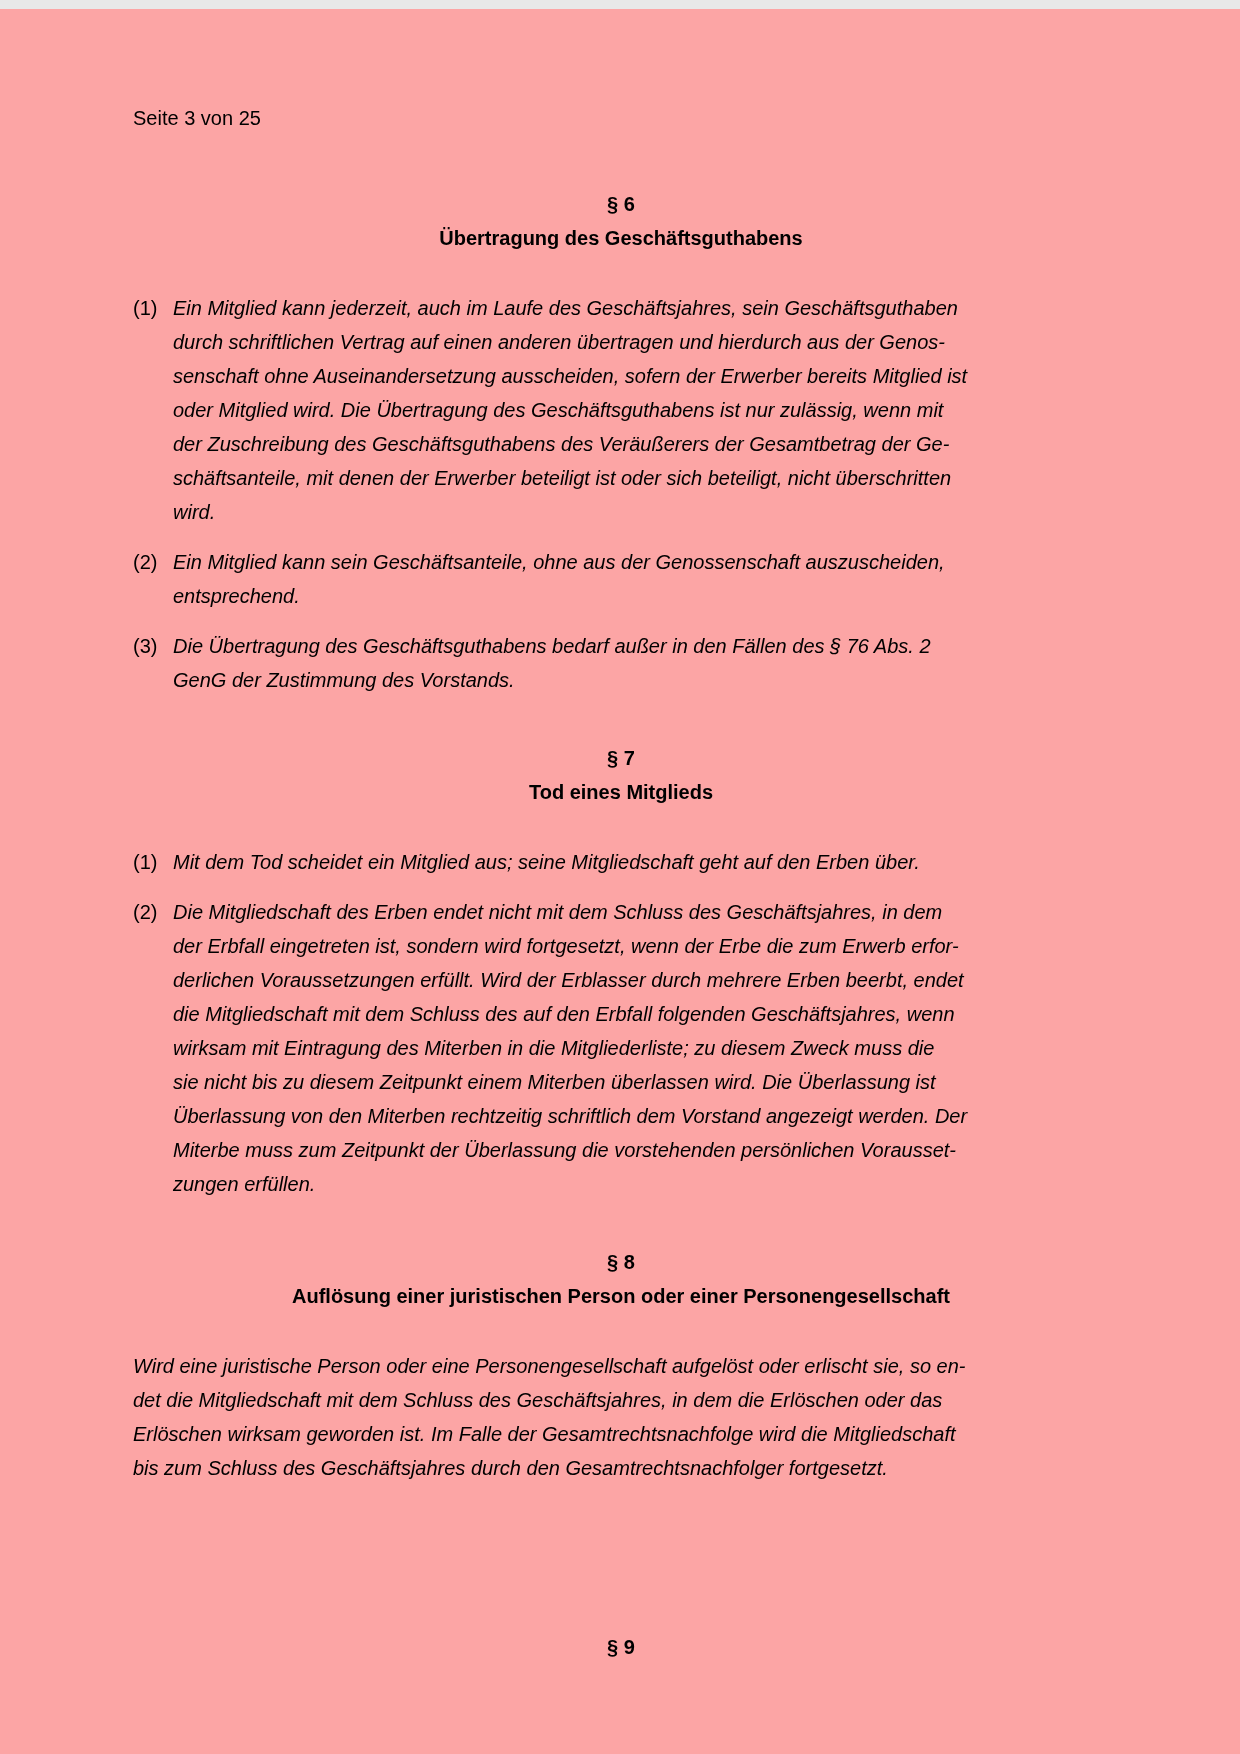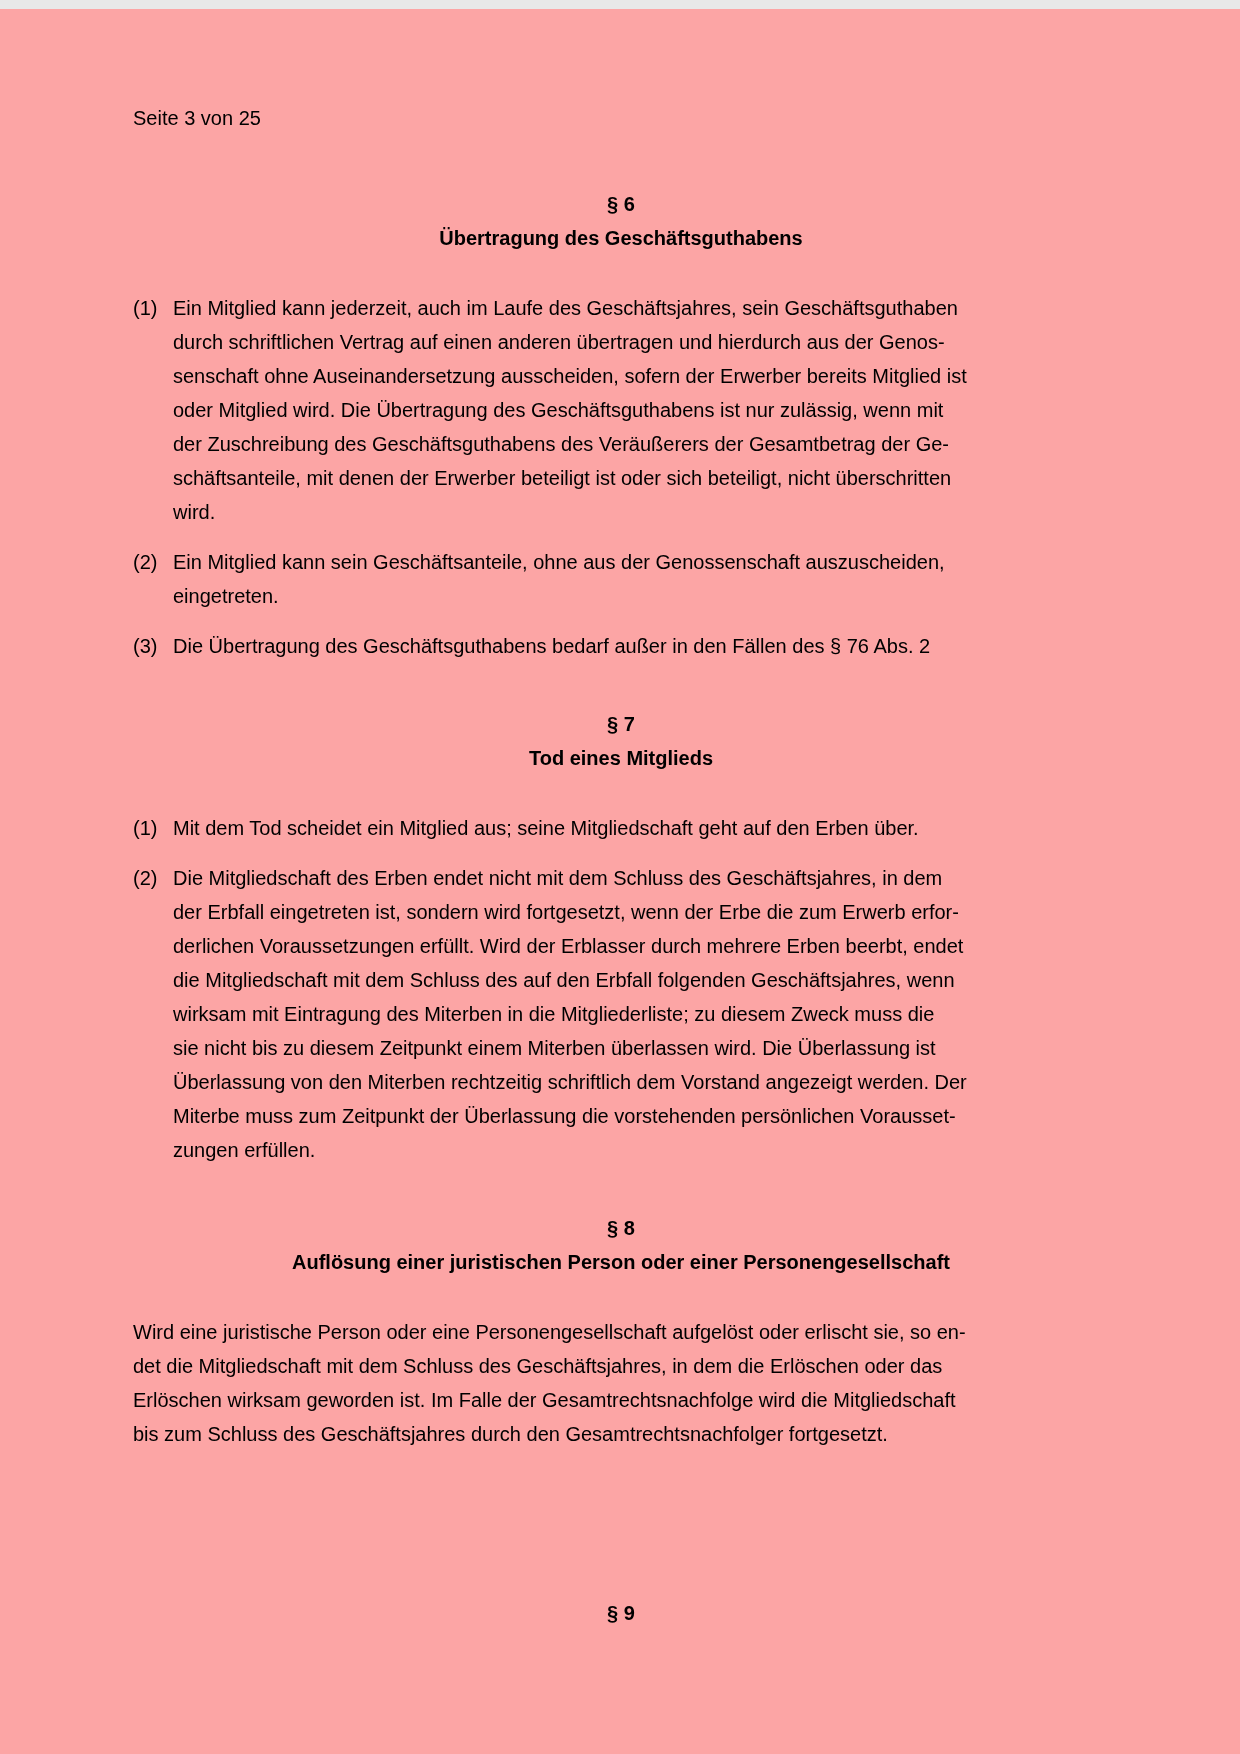--- a/index.html
+++ b/index.html
@@ -31,21 +31,21 @@
   .para {
     display: flex;
     align-items: flex-start;
     margin: 0 0 16px 0;
   }
   .section-heading-group + .para { margin-top: 36px; }
   .para-marker {
     flex: 0 0 40px;
     width: 40px;
   }
-  .para-lines { flex: 1 1 auto; min-width: 0; }
+  .para-lines { flex: 1 1 auto; min-width: 0; font-style: italic; }
   .line { white-space: pre; }
 </style>
 </head>
 <body>
 
 <div class="page">
   <div class="page-header">Seite 3 von 25</div>
   <div class="doc-body" id="doc-body">
       <div class="section">
         <div class="section-heading-group">
@@ -61,27 +61,28 @@
             <div class="line">oder Mitglied wird. Die Übertragung des Geschäftsguthabens ist nur zulässig, wenn mit</div>
             <div class="line">der Zuschreibung des Geschäftsguthabens des Veräußerers der Gesamtbetrag der Ge-</div>
             <div class="line">schäftsanteile, mit denen der Erwerber beteiligt ist oder sich beteiligt, nicht überschritten</div>
             <div class="line">wird.</div>
           </div>
         </div>
         <div class="para">
           <div class="para-marker">(2)</div>
           <div class="para-lines">
             <div class="line">Ein Mitglied kann sein Geschäftsanteile, ohne aus der Genossenschaft auszuscheiden,</div>
-            <div class="line">eingetreten.</div>
+            <div class="line">entsprechend.</div>
           </div>
         </div>
         <div class="para">
           <div class="para-marker">(3)</div>
           <div class="para-lines">
             <div class="line">Die Übertragung des Geschäftsguthabens bedarf außer in den Fällen des § 76 Abs. 2</div>
+            <div class="line">GenG der Zustimmung des Vorstands.</div>
           </div>
         </div>
       </div>
       <div class="section">
         <div class="section-heading-group">
           <div class="section-heading">§ 7</div>
           <div class="section-heading">Tod eines Mitglieds</div>
         </div>
         <div class="para">
           <div class="para-marker">(1)</div>

